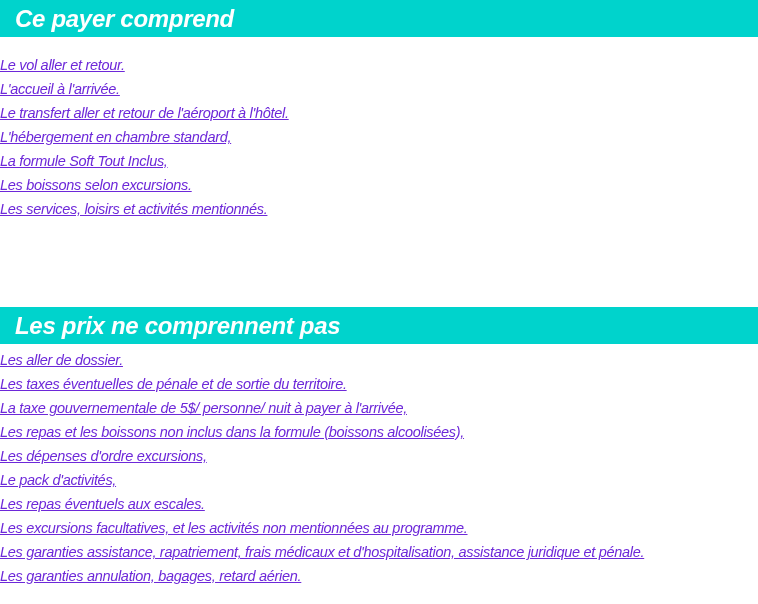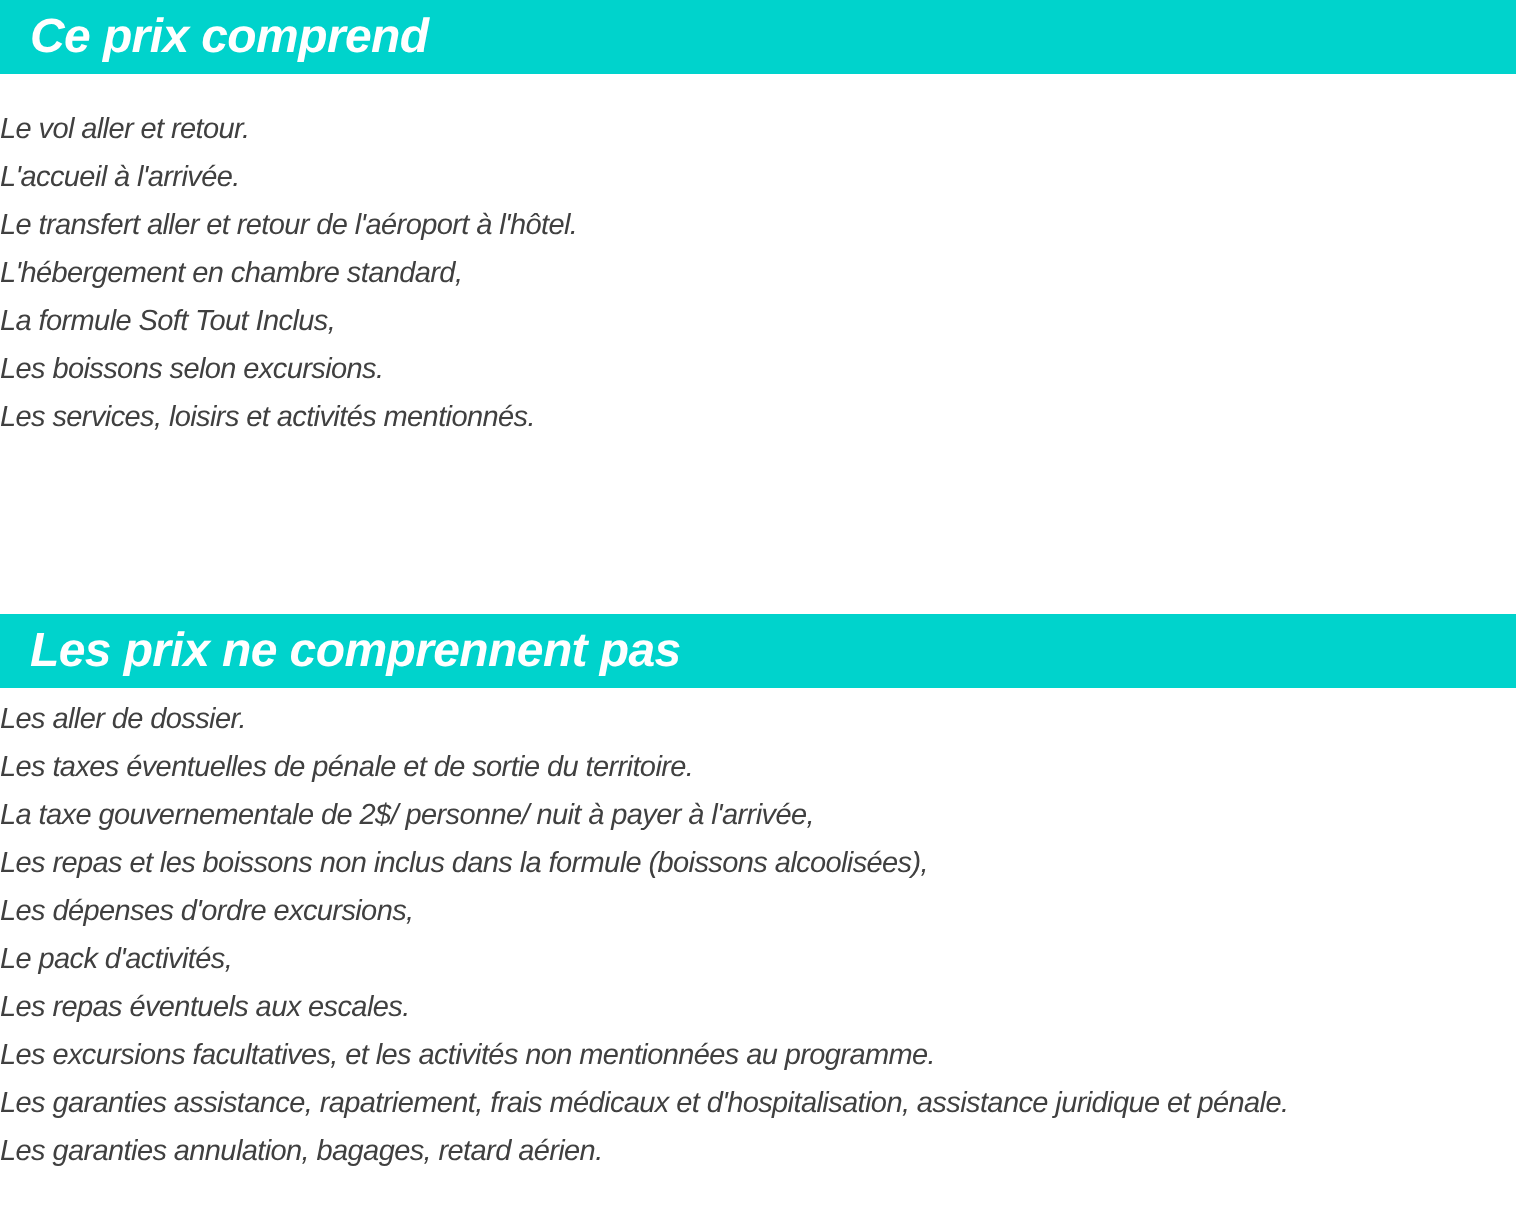--- a/index.html
+++ b/index.html
@@ -8,42 +8,42 @@
   .section-header {
     position: absolute; left: 0; width: 758px; height: 37px;
     background: #00d3cc; color: #ffffff;
     font-style: italic; font-weight: bold; font-size: 24px;
     line-height: 37px; padding-left: 15px; box-sizing: border-box;
     letter-spacing: -0.3px;
   }
   .list { position: absolute; left: 0; margin: 0; padding: 0; list-style: none; }
   .list li {
     height: 24px; line-height: 24px; font-size: 14.5px; font-style: italic;
-    color: #404040; white-space: nowrap; letter-spacing: -0.3px;
+    color: #6d28d9; white-space: nowrap; letter-spacing: -0.3px; text-decoration: underline;
   }
 </style>
 </head>
 <body>
 
-<div class="section-header" style="top:0;">Ce prix comprend</div>
+<div class="section-header" style="top:0;">Ce payer comprend</div>
 <ul class="list" style="top:53px;">
   <li>Le vol aller et retour.</li>
   <li>L'accueil à l'arrivée.</li>
   <li>Le transfert aller et retour de l'aéroport à l'hôtel.</li>
   <li>L'hébergement en chambre standard,</li>
   <li>La formule Soft Tout Inclus,</li>
   <li>Les boissons selon excursions.</li>
   <li>Les services, loisirs et activités mentionnés.</li>
 </ul>
 
 <div class="section-header" style="top:295px;margin-top:12px;">Les prix ne comprennent pas</div>
 <ul class="list" style="top:348px;">
   <li>Les aller de dossier.</li>
   <li>Les taxes éventuelles de pénale et de sortie du territoire.</li>
-  <li>La taxe gouvernementale de 2$/ personne/ nuit à payer à l'arrivée,</li>
+  <li>La taxe gouvernementale de 5$/ personne/ nuit à payer à l'arrivée,</li>
   <li>Les repas et les boissons non inclus dans la formule (boissons alcoolisées),</li>
   <li>Les dépenses d'ordre excursions,</li>
   <li>Le pack d'activités,</li>
   <li>Les repas éventuels aux escales.</li>
   <li>Les excursions facultatives, et les activités non mentionnées au programme.</li>
   <li>Les garanties assistance, rapatriement, frais médicaux et d'hospitalisation, assistance juridique et pénale.</li>
   <li>Les garanties annulation, bagages, retard aérien.</li>
 </ul>
 
 </body></html>

